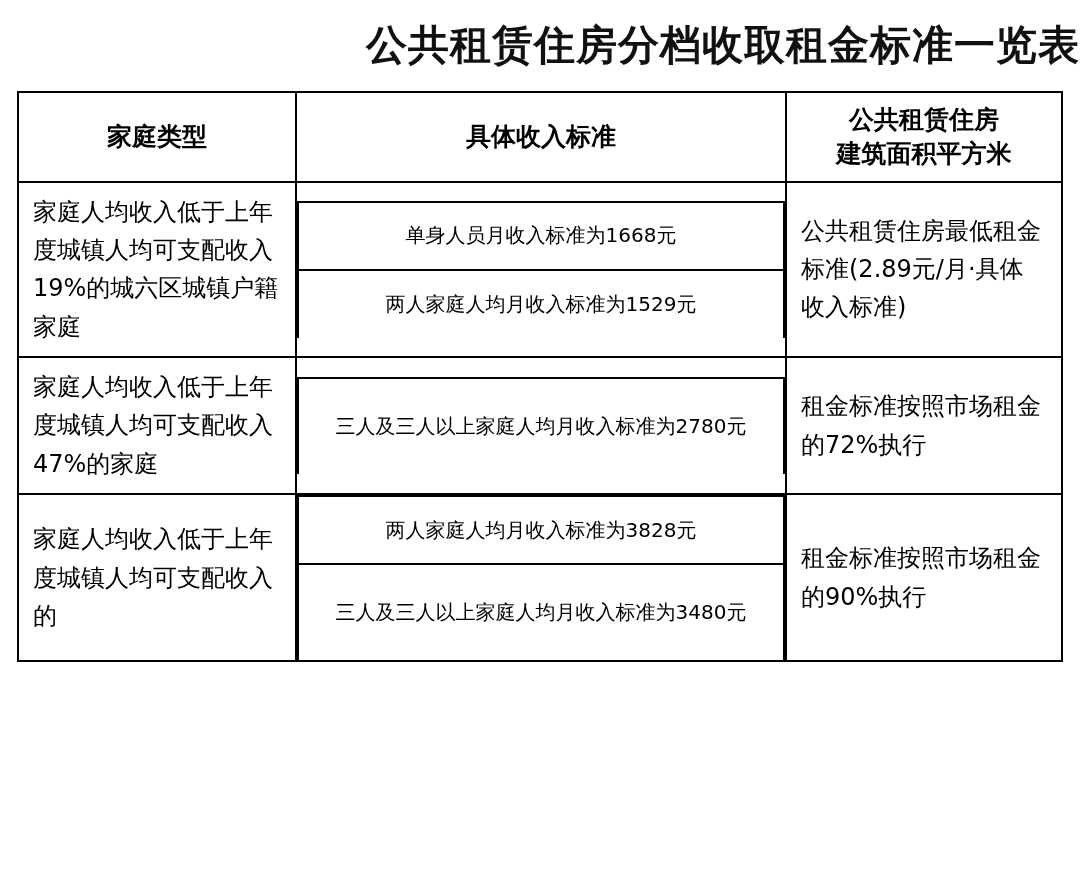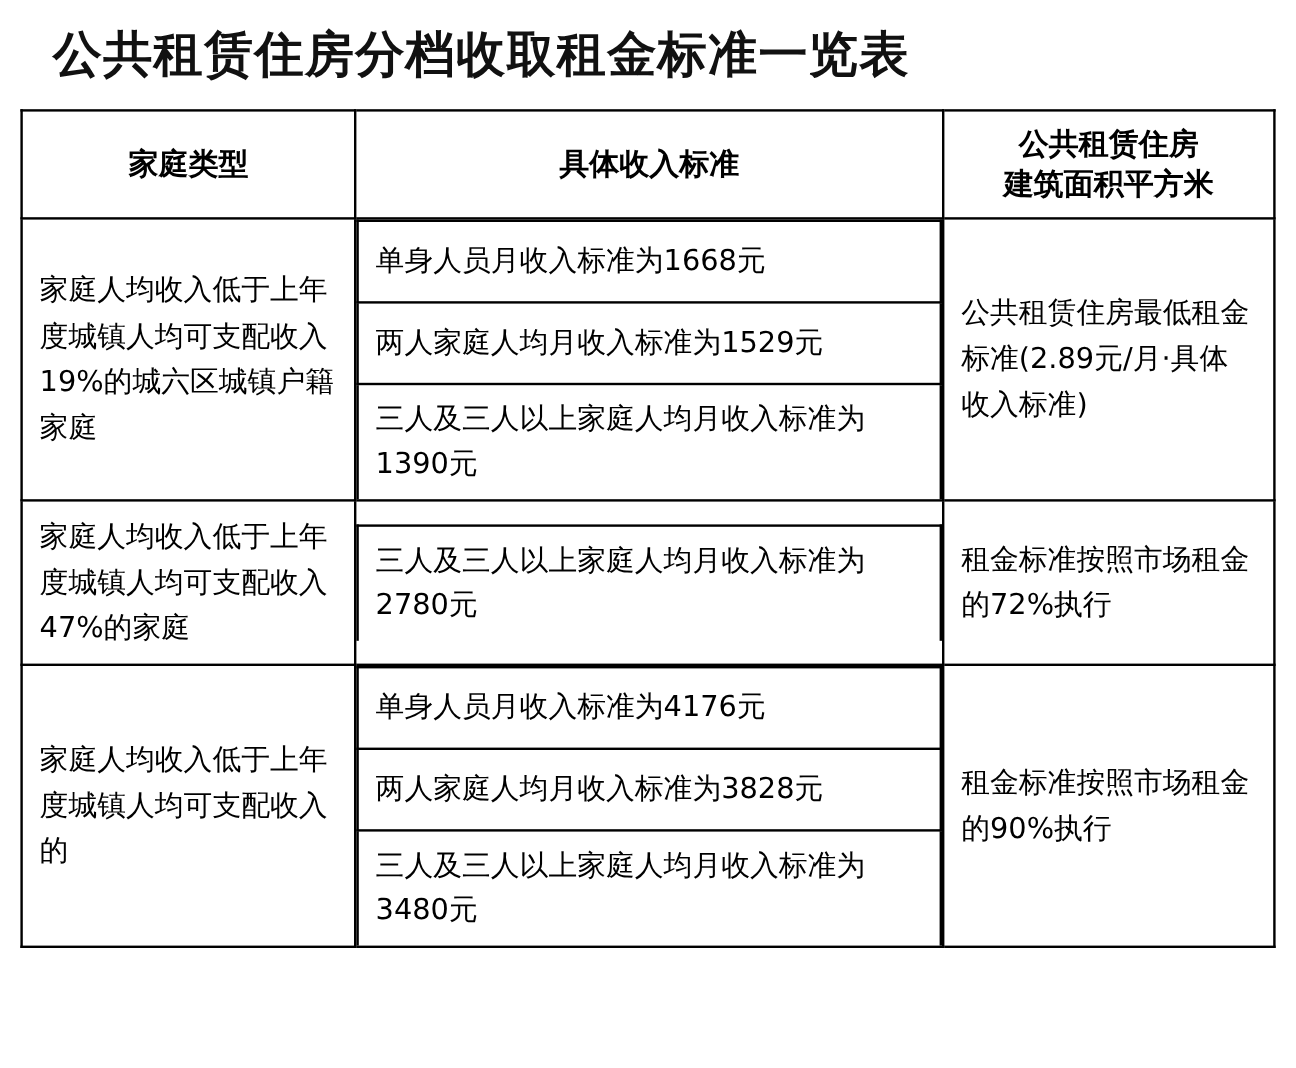--- a/index.html
+++ b/index.html
@@ -15,29 +15,28 @@
     overflow: hidden;
   }
   .page {
     width: 1080px;
     height: 890px;
     box-sizing: border-box;
     padding: 0;
     position: relative;
   }
   .title {
-    text-align: left;
+    text-align: right;
     font-size: 41px;
     font-weight: bold;
     letter-spacing: 1px;
     padding-top: 18px;
     padding-bottom: 18px;
     color: #111111;
     font-family: "DejaVu Sans", "Liberation Sans", sans-serif;
-    margin-left: 44px;
   }
   table.rent-table {
     border-collapse: collapse;
     table-layout: fixed;
     margin: 0 auto;
     width: 1044px;
     border: 2px solid #0f766e;
   }
   table.rent-table td, table.rent-table th {
     border: 2px solid #000000;
@@ -70,24 +69,24 @@
     width: 100%;
   }
   .income-cell {
     padding: 0 !important;
     border-top: none;
     border-bottom: none;
   }
   .inner-table td {
     border: none;
     border-bottom: 2px solid #000000;
-    font-size: 24px;
+    font-size: 20px;
     line-height: 1.55;
     padding: 14px 16px;
-    text-align: left;
+    text-align: center;
     font-family: "DejaVu Sans", "Liberation Sans", sans-serif;
   }
   .inner-table tr:last-child td {
     border-bottom: none;
   }
   .h-68 { height: 68px; }
   .h-96 { height: 96px; }
 </style>
 </head>
 <body>
@@ -118,23 +117,20 @@
         <td class="cat-cell">家庭人均收入低于上年度城镇人均可支配收入 19%的城六区城镇户籍家庭</td>
         <td class="income-cell">
           <table class="inner-table">
             <tbody>
                 <tr>
               <td class="h-68">单身人员月收入标准为1668元</td>
             </tr>
             <tr>
               <td class="h-68">两人家庭人均月收入标准为1529元</td>
             </tr>
-            <tr>
-              <td class="h-96">三人及三人以上家庭人均月收入标准为1390元</td>
-            </tr>
           </tbody>
             </table>
         </td>
         <td class="rent-cell">公共租赁住房最低租金标准(2.89元/月·具体收入标准)</td>
       </tr>
 
       <tr>
         <td class="cat-cell">家庭人均收入低于上年度城镇人均可支配收入 47%的家庭</td>
         <td class="income-cell">
           <table class="inner-table">
@@ -146,23 +142,20 @@
             </table>
         </td>
         <td class="rent-cell">租金标准按照市场租金的72%执行</td>
       </tr>
 
       <tr>
         <td class="cat-cell">家庭人均收入低于上年度城镇人均可支配收入的</td>
         <td class="income-cell">
           <table class="inner-table">
             <tbody>
-                <tr>
-              <td class="h-68">单身人员月收入标准为4176元</td>
-            </tr>
             <tr>
               <td class="h-68">两人家庭人均月收入标准为3828元</td>
             </tr>
             <tr>
               <td class="h-96">三人及三人以上家庭人均月收入标准为3480元</td>
             </tr>
           </tbody>
             </table>
         </td>
         <td class="rent-cell">租金标准按照市场租金的90%执行</td>

